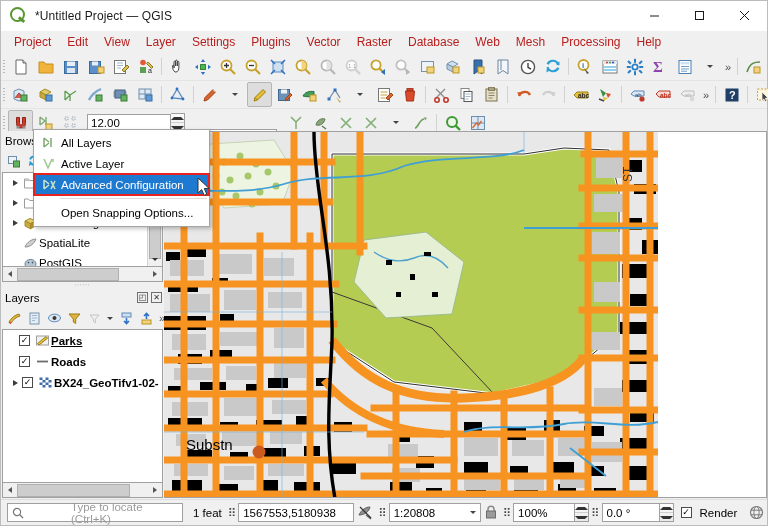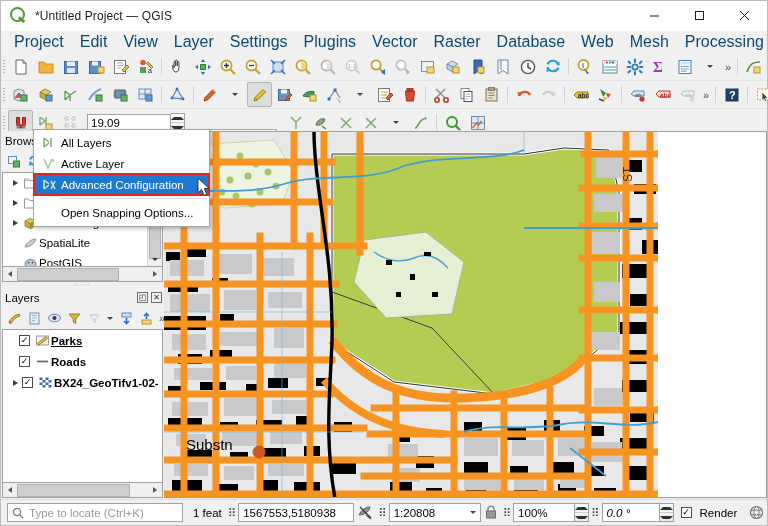--- a/index.html
+++ b/index.html
@@ -15,21 +15,21 @@
   .titlebar{height:29px;background:#fff;display:flex;align-items:center;position:relative;border-bottom:1px solid #fff;}
   .qgis-logo{width:18px;height:18px;margin-left:9px;margin-right:7px;position:relative;flex:none;}
   .qgis-logo .ring{position:absolute;left:0;top:0;width:15px;height:15px;border:2.4px solid #589632;border-radius:50%;box-sizing:border-box;}
   .qgis-logo .tail{position:absolute;left:9px;top:9px;width:7px;height:2.6px;background:#589632;transform:rotate(40deg);transform-origin:left center;}
   .title-text{font-size:12px;color:#1a1a1a;letter-spacing:.1px;}
   .winbtns{position:absolute;right:0;top:0;height:29px;display:flex;}
   .winbtn{width:45px;height:29px;display:flex;align-items:center;justify-content:center;color:#1a1a1a;}
 
   
   .menubar{height:22px;background:#f0f0f0;display:flex;align-items:center;padding-left:5px;}
-  .menuitem{padding:3px 8px 3px 8px;font-size:16px;color:#0c4a6e;line-height:14px;}
+  .menuitem{padding:3px 8px 3px 8px;font-size:12px;color:#b91c1c;line-height:14px;}
 
   
   .toolbar-row{height:27px;background:#f0f0f0;display:flex;align-items:center;border-bottom:1px solid #e4e4e4;}
   .tbtn{width:25px;height:25px;display:flex;align-items:center;justify-content:center;position:relative;flex:none;}
   .tbtn.pressed{background:#ddd;border:1px solid #b5b5b5;box-sizing:border-box;border-radius:2px;}
   .grip{width:7px;height:18px;flex:none;position:relative;}
   .grip::before{content:"";position:absolute;left:2px;top:2px;width:2px;height:14px;
      background-image:repeating-linear-gradient(to bottom,#b9b9b9 0 1px,transparent 1px 3px);}
   .sep{width:1px;height:17px;background:#d2d2d2;margin:0 3px;flex:none;}
   .chev{font-size:11px;color:#4b4b4b;padding:0 3px;}
@@ -92,21 +92,21 @@
   .pitem{height:21px;display:flex;align-items:center;font-size:11.5px;padding-left:3px;position:relative;}
   .pitem .pico{width:24px;display:flex;align-items:center;justify-content:center;flex:none;}
   .pitem.selected{background:#1e7ad1;color:#fff;}
   .pitem.outlined{outline:2px solid #e8231f;outline-offset:-1px;}
   .psep{height:1px;background:#dcdcdc;margin:3px 2px 3px 26px;}
 
   
   .statusbar{position:absolute;left:0;right:0;bottom:0;height:26px;background:#f0f0f0;display:flex;align-items:center;
      border-top:1px solid #dedede;box-sizing:border-box;}
   .locate{width:176px;height:19px;border:1px solid #a0a0a0;background:#fff;display:flex;align-items:center;
-     padding:8px 4px;margin-left:6px;box-sizing:border-box;color:#9a9a9a;font-size:11.5px;flex:none;}
+     padding:8px 4px;margin-left:6px;box-sizing:border-box;color:#9a9a9a;font-size:11.5px;flex:none;gap:42px;}
   .sb-label{font-size:11.5px;margin:0 4px;white-space:nowrap;}
   .sb-box{height:19px;border:1px solid #a0a0a0;background:#fff;display:flex;align-items:center;padding:0 4px;
      font-size:11.5px;box-sizing:border-box;flex:none;}
   .sb-combo{height:19px;border:1px solid #a0a0a0;background:#fff;display:flex;align-items:center;
      justify-content:space-between;padding:0 4px;font-size:11.5px;box-sizing:border-box;flex:none;}
 
   .cursor{position:absolute;z-index:80;pointer-events:none;}
   .no-sel{user-select:none;}
 </style>
 </head>
@@ -576,21 +576,21 @@
     <div class="tbtn">
       <svg width="18" height="18" viewBox="0 0 18 18">
           <rect x="3" y="3" width="3" height="3" fill="none" stroke="#9aa9b7" stroke-dasharray="1.4 1"></rect>
           <rect x="10" y="3" width="3" height="3" fill="none" stroke="#9aa9b7" stroke-dasharray="1.4 1"></rect>
           <rect x="3" y="10" width="3" height="3" fill="none" stroke="#9aa9b7" stroke-dasharray="1.4 1"></rect>
           <rect x="10" y="10" width="3" height="3" fill="none" stroke="#9aa9b7" stroke-dasharray="1.4 1"></rect>
         </svg>
       <div class="mini-caret"></div>
     </div>
     <div style="display:flex;align-items:center;margin-left:4px;">
-      <div class="num-input">19.09</div>
+      <div class="num-input">12.00</div>
       <div class="spin">
         <div class="up">
             <div class="arr-up"></div>
           </div>
           <div>
             <div class="arr-dn"></div>
           </div>
       </div>
     </div>
     <div class="combo" style="margin-left:6px;margin-top:32px;">
@@ -1172,21 +1172,21 @@
       <div class="spin">
         <div class="up">
             <div class="arr-up"></div>
           </div>
           <div>
             <div class="arr-dn"></div>
           </div>
       </div>
     </div>
     <div class="sb-label" style="margin:0 2px;color:#444;">⠿</div>
-    <div style="display:flex;align-items:flex-start;font-style:italic;">
+    <div style="display:flex;align-items:flex-start;">
       <div class="sb-box" style="width:58px;">0.0 °</div>
       <div class="spin">
         <div class="up">
             <div class="arr-up"></div>
           </div>
           <div>
             <div class="arr-dn"></div>
           </div>
       </div>
     </div>

